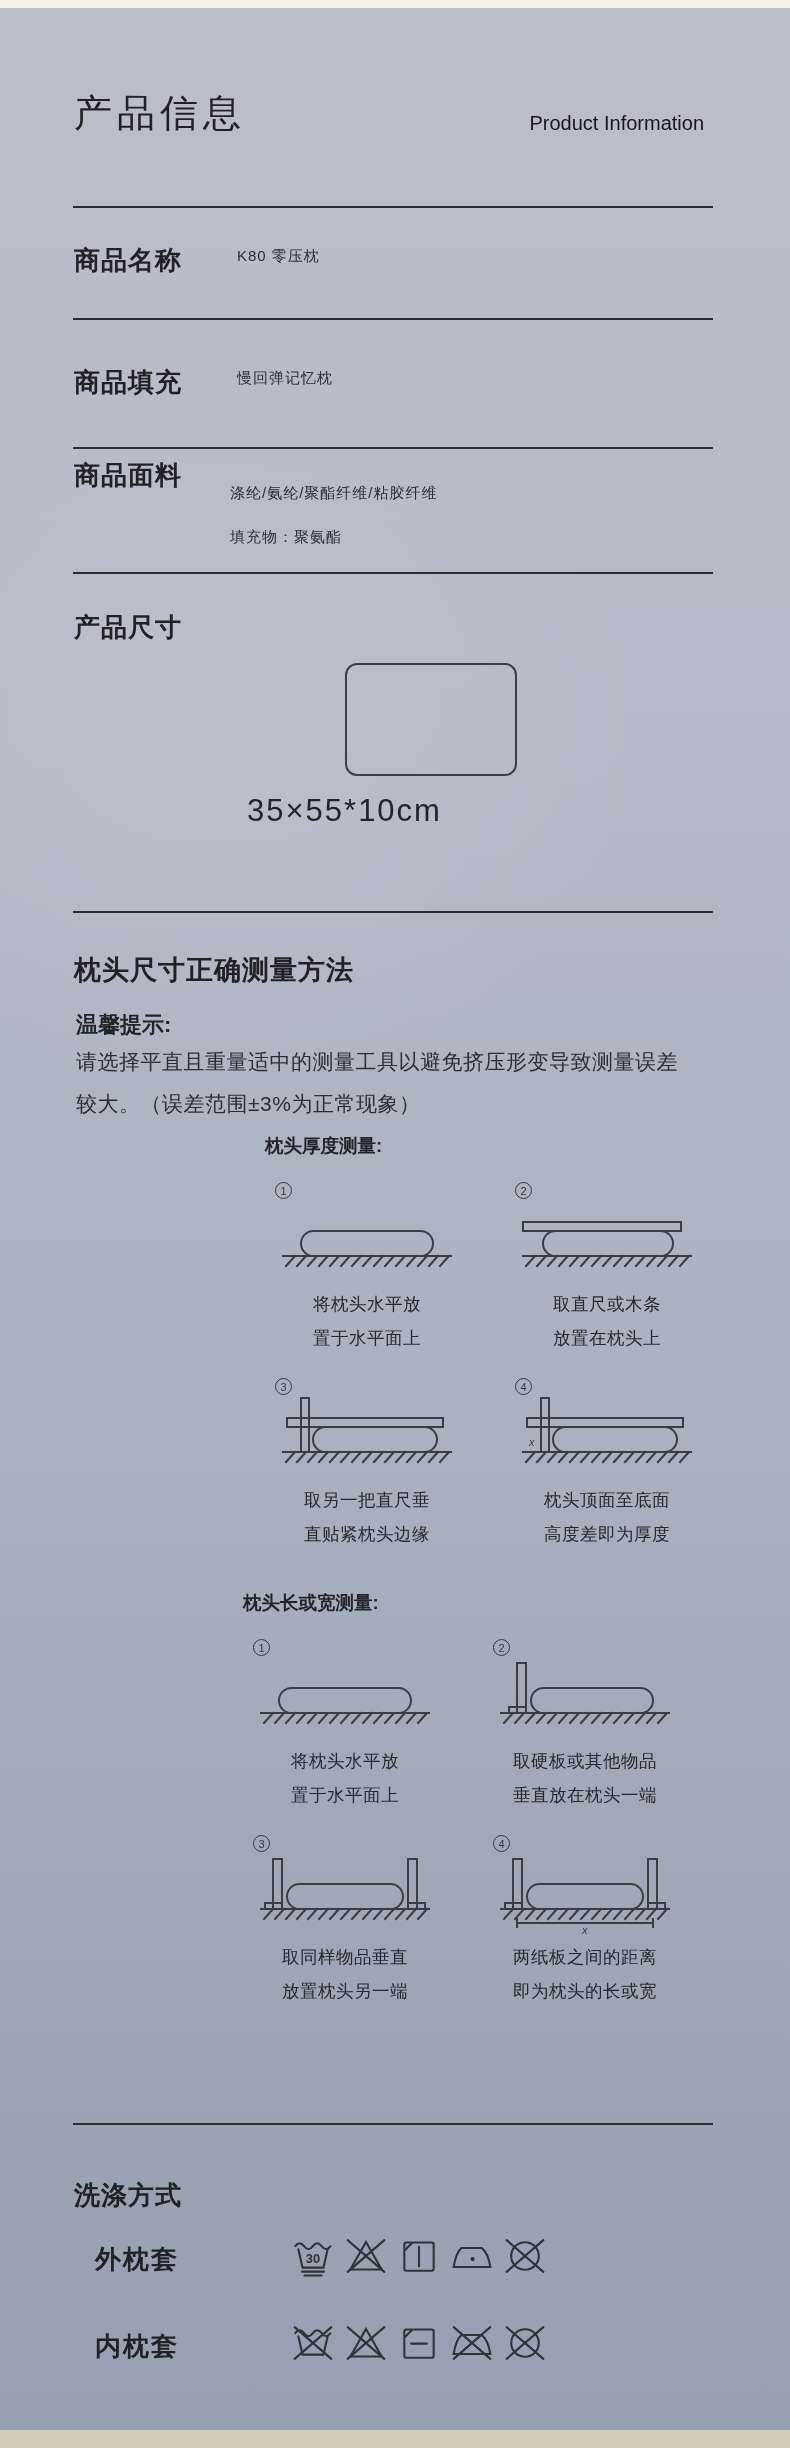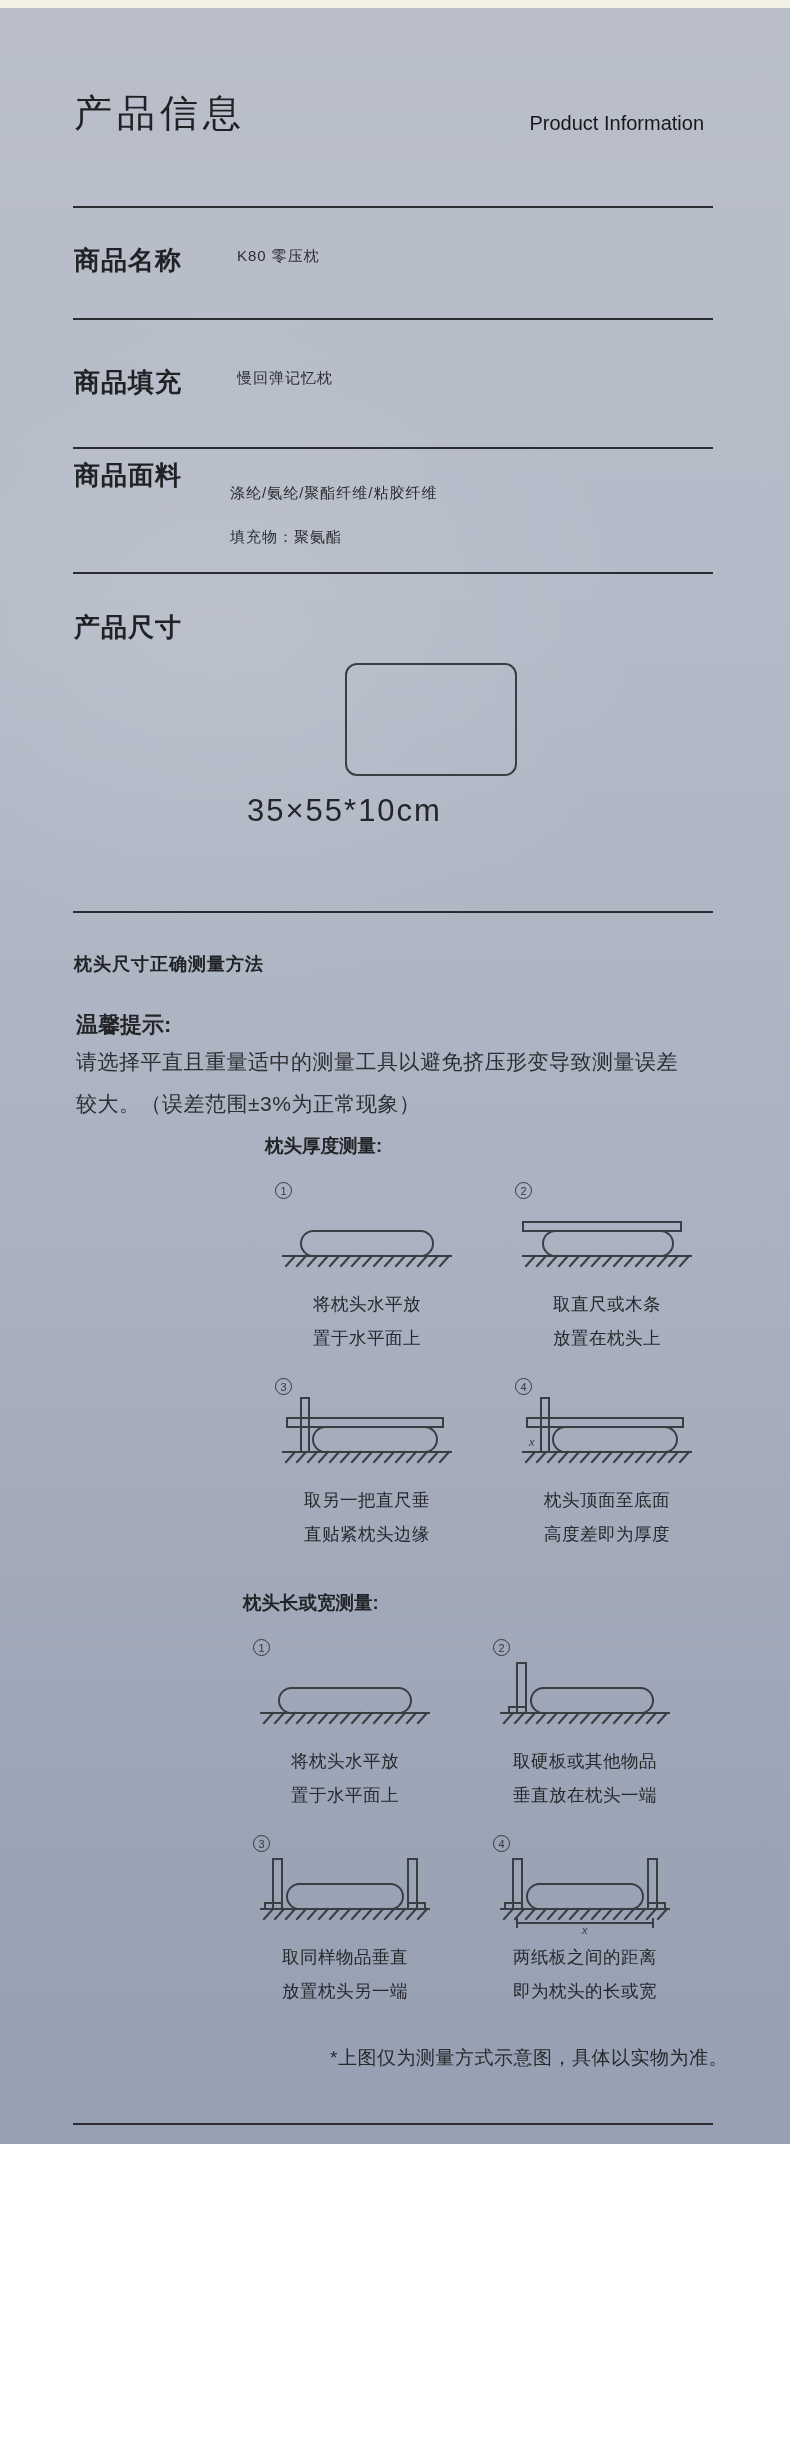--- a/index.html
+++ b/index.html
@@ -1,19 +1,19 @@
 <!DOCTYPE html>
 <html><head>
 <meta charset="utf-8">
 <style>
   * { margin:0; padding:0; box-sizing:border-box; }
   html,body { width:790px; }
   body { font-family:"Liberation Sans","DejaVu Sans",sans-serif; }
   .page {
-    position:relative; width:790px; height:2144px; overflow:hidden;
+    position:relative; width:790px; height:2448px; overflow:hidden;
     background:
       radial-gradient(ellipse 620px 520px at 28% 30%, rgba(255,255,255,0.10), rgba(255,255,255,0) 70%),
       linear-gradient(180deg,#babfca 0%,#b4bac7 28%,#aab1c0 58%,#9ba4b5 86%,#97a0b2 100%);
     color:#232529;
   }
   .abs { position:absolute; }
   .strip-top { left:0; right:0; top:0; height:8px; background:#f3f0e6; }
   .strip-bottom { left:0; right:0; top:2430px; height:18px; background:#d3cebb; }
 
   .header { left:74px; right:86px; top:88px; display:flex; align-items:flex-end; }
@@ -32,21 +32,21 @@
   .val3a { top:484px; left:230px; } .val3b { top:528px; left:230px; }
 
   .sec-heading { left:74px; font-size:26px; font-weight:700; color:#202226; letter-spacing:1px; }
   .size-heading { top:610px; }
 
   .pillow-rect { left:345px; top:663px; width:172px; height:113px;
     border:2px solid #3b3e44; border-radius:12px; }
   .size-dim { left:247px; top:793px; width:360px; text-align:left;
     font-size:31px; letter-spacing:2px; color:#232528; }
 
-  .m-heading  { left:74px; top:952px; font-size:18px; font-weight:700; letter-spacing:1px; }
+  .m-heading  { left:74px; top:952px; font-size:27px; font-weight:700; letter-spacing:1px; }
   .tips-label { left:76px; top:1010px; font-size:22px; font-weight:700; }
   .tips-line  { left:76px; font-size:21px; color:#2c2e33; letter-spacing:0.5px; }
   .tips-l1 { top:1048px; } .tips-l2 { top:1090px; }
 
   .step-group { left:0; right:0; }
   .g1 { top:1133px;margin-left:22px; } .g2 { top:1590px; }
   .group-title { margin-left:243px; font-size:18.5px; font-weight:700; color:#222428; }
   .step-grid { display:grid; grid-template-columns:220px 220px; column-gap:20px;
     row-gap:23px; margin:24px 0 0 235px; }
   .step { width:220px; height:173px; position:relative; }
@@ -320,21 +320,20 @@
               <line x1="20" y1="72" x2="156" y2="72"></line>
               <line x1="20" y1="68" x2="20" y2="76"></line>
               <line x1="156" y1="68" x2="156" y2="76"></line>
               <text x="85" y="83">x</text>
             </svg></div>
           <div class="step-caption">两纸板之间的距离<br>即为枕头的长或宽</div>
         </div>
       </div>
   </div>
 
-  <div class="abs m-note">*上图仅为测量方式示意图，具体以实物为准。</div>
 
   <div class="abs rule r6"></div>
 
   <div class="abs sec-heading wash-heading">洗涤方式</div>
 
   <div class="abs wash-row wr1">
     <div class="wash-label">外枕套</div>
     <div class="wash-icons">
         <span class="wicon">
           <svg width="44" height="44" viewBox="0 0 36 36">

